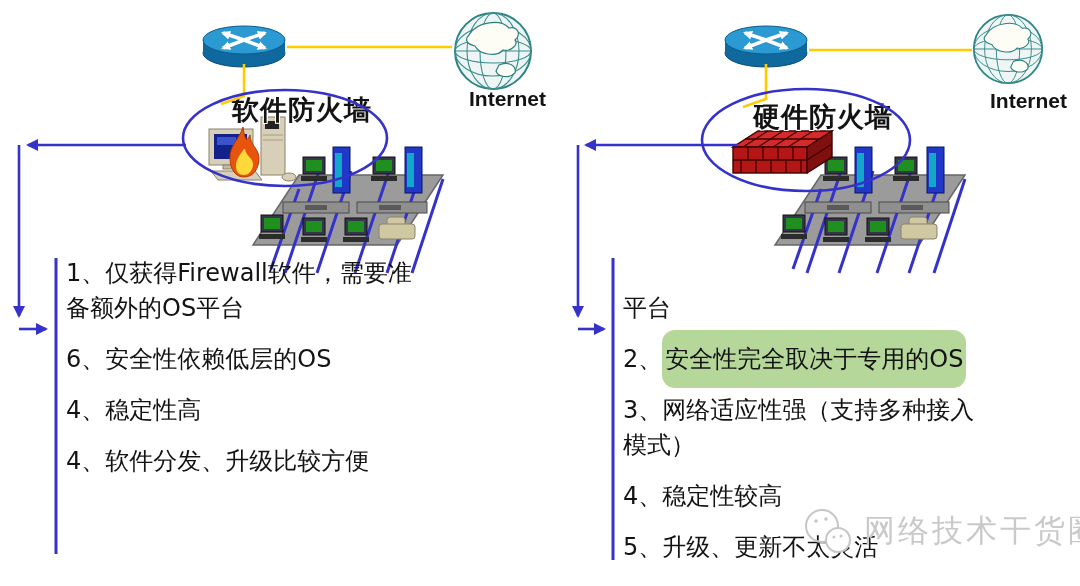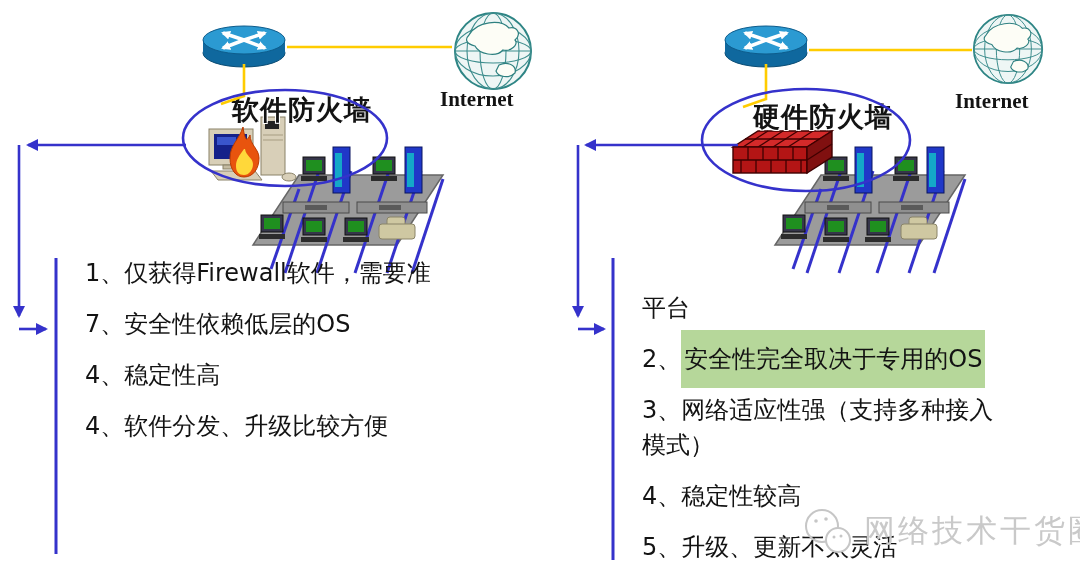--- a/index.html
+++ b/index.html
@@ -15,28 +15,28 @@
     font-family:"DejaVu Sans","Liberation Sans",sans-serif;color:var(--ink);
   }
   .abs{position:absolute;}
   
   .fw-title{
     font-size:27px;font-weight:bold;letter-spacing:1px;white-space:nowrap;
     text-shadow:1px 1px 0 #fff,-1px -1px 0 #fff,1px -1px 0 #fff,-1px 1px 0 #fff;
     z-index:6;
   }
   .inet-label{
-    font-size:21px;font-weight:bold;text-align:left;
-    font-family:Liberation Serif, serif;
+    font-size:21px;font-weight:bold;text-align:right;
+    font-family:Liberation Sans, sans-serif;
     text-shadow:1px 1px 0 #fff;z-index:6;white-space:nowrap;
   }
   
-  .fw-list{font-size:24px;line-height:35px;z-index:5;margin-left:19px;}
+  .fw-list{font-size:24px;line-height:35px;z-index:5;}
   .fw-list .item{margin-bottom:16px;}
-  .fw-list .hl{background:var(--hl);padding:15px 3px;}
+  .fw-list .hl{background:var(--hl);padding:15px 3px;border-radius:13px;}
   .fw-list .hl:empty{padding:0;background:none;}
   
   .yl{stroke:var(--yellow);stroke-width:2.6;fill:none;}
   .bl{stroke:var(--blue);stroke-width:2.6;fill:none;}
   .bl-bar{stroke:var(--blue);stroke-width:3;fill:none;}
   .bl-fill{fill:var(--blue);}
   .ell{stroke:var(--blue);stroke-width:2.6;fill:none;}
   #overlay{left:0;top:0;z-index:7;pointer-events:none;}
   .icon{z-index:4;}
   
@@ -248,23 +248,24 @@
 
     <line class="bl" x1="738" y1="145" x2="586" y2="145" marker-end="url(#mB)"></line>
     <line class="bl" x1="578" y1="145" x2="578" y2="316" marker-end="url(#mB)"></line>
     <line class="bl" x1="578" y1="329" x2="604" y2="329" marker-end="url(#mB)"></line>
     <line class="bl-bar" x1="613" y1="258" x2="613" y2="560"></line>
   </svg>
 
   <div class="abs fw-list" style="left:66px;top:256px;width:470px;">
     <div class="item">
       <span>1、仅获得Firewall软件，需要准</span><br>
-    </div>
-    <div class="item">
-      <span>7、安全性依赖低层的OS</span>
+      <span>备额外的OS平台</span>
+    </div>
+    <div class="item">
+      <span>6、安全性依赖低层的OS</span>
     </div>
     <div class="item">
       <span>4、稳定性高</span>
     </div>
     <div class="item">
       <span>4、软件分发、升级比较方便</span>
     </div>
   </div>
 
   <div class="abs fw-list" style="left:623px;top:256px;width:460px;">

